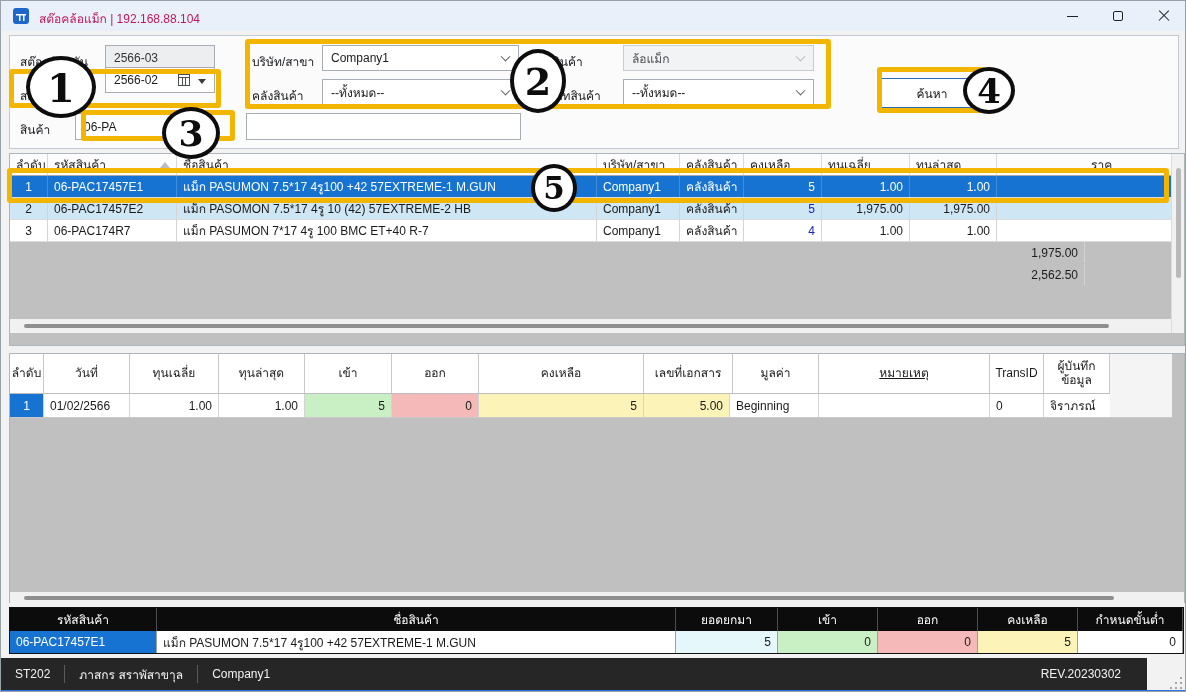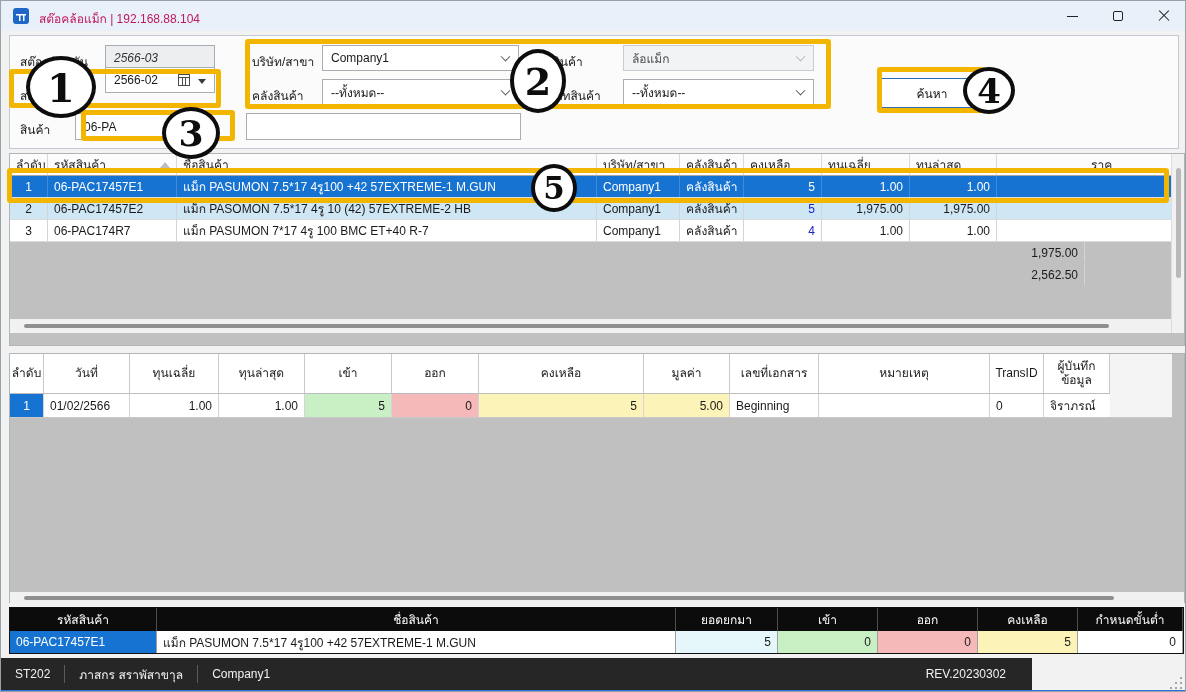--- a/index.html
+++ b/index.html
@@ -57,36 +57,36 @@
   .mg-scroll { top:165px; height:14px; }
   .vscroll { position:absolute; right:0; top:0; width:13px; height:179px; background:#f1f1f1; border-left:1px solid #dcdcdc; }
   .vthumb { position:absolute; left:4px; top:14px; width:5px; height:110px; background:#b9b9b9; border-radius:3px; }
 
   
   .detail-grid { position:absolute; left:8px; top:352px; width:1176px; height:250px; background:#c0c0c0; border:1px solid #b0b5bb; }
   .dg-head { position:absolute; left:0; top:0; width:1100px; height:40px; display:flex; background:#fff; border-bottom:1px solid #bdbdbd; }
   .dg-head .cell { justify-content:center; text-align:center; white-space:normal; line-height:1.15; border-right:1px solid #c9c9c9; }
   .dg-row { position:absolute; left:0; top:40px; width:1100px; height:24px; display:flex; background:#fff; border-bottom:1px solid #c9c9c9; }
   .d-c0{width:34px;} .d-c1{width:86px;} .d-c2{width:89px;} .d-c3{width:86px;} .d-c4{width:87px;} .d-c5{width:87px;}
-  .d-c6{width:165px;} .d-c7{width:86px;} .d-c8{width:89px;} .d-c9{width:171px;} .d-c10{width:54px;} .d-c11{width:66px; border-right:none;}
+  .d-c6{width:165px;} .d-c7{width:86px;} .d-c8{width:89px;} .d-c9{width:171px;text-decoration:underline;} .d-c10{width:54px;} .d-c11{width:66px; border-right:none;}
   .dg-fill-right { position:absolute; left:1100px; top:0; width:62px; height:64px; background:#f4f4f4; border-bottom:1px solid #c9c9c9; }
   .sel-cell { background:#1673d1; color:#fff; }
   .bg-green { background:#c9efc4; } .bg-pink { background:#f5b9b9; } .bg-yellow { background:#fbf3b8; } .bg-cyan { background:#e6f7fb; }
   .dg-scroll { top:238px; height:12px; }
 
   
   .summary-grid { position:absolute; left:8px; top:606px; width:1175px; height:47px; border:1px solid #111; background:#fff; }
   .sg-head { position:absolute; left:0; top:0; width:100%; height:23px; display:flex; background:#0c0c0c; color:#fff; }
   .sg-head .cell { justify-content:center; border-right:1px solid #4e4e4e; }
   .sg-row { position:absolute; left:0; top:23px; width:100%; height:22px; display:flex; background:#fff; }
   .sg-row .cell { border-right:1px solid #9f9f9f; }
   .s-c0{width:147px;} .s-c1{width:519px;} .s-c2{width:102px;} .s-c3{width:100px;} .s-c4{width:100px;} .s-c5{width:100px;} .s-c6{width:105px; border-right:none;}
 
   
-  .statusbar { position:absolute; left:0; top:657px; width:1031px; height:32px; background:#262626; color:#f2f2f2; display:flex; align-items:center; }
+  .statusbar { position:absolute; left:0; top:657px; width:1146px; height:32px; background:#262626; color:#f2f2f2; display:flex; align-items:center; }
   .sb-item { padding:0 14px; white-space:nowrap; }
   .sb-div { width:1px; height:18px; background:#5a5a5a; }
   .sb-rev { position:absolute; right:26px; top:9px; }
   .accent-line { position:absolute; left:0; top:689px; width:1186px; height:3px; background:#2f6fe0; }
   .grip { position:absolute; right:3px; top:676px; width:12px; height:12px; }
   .grip i { position:absolute; width:2px; height:2px; background:#8d8d8d; border-radius:50%; }
 
   
   .ann-box { position:absolute; border:5px solid #f2b600; border-radius:3px; pointer-events:none; z-index:40; }
   .ann-circle { position:absolute; background:#fff; border:4px solid #0d0d0d; border-radius:50%; display:flex; align-items:center; justify-content:center;
@@ -106,21 +106,21 @@
     <div class="winbtn wb-max">
         <div class="glyph-max"></div>
       </div>
     <div class="winbtn wb-close">
         <div class="glyph-close"></div>
       </div>
   </div>
 
   <div class="form-panel">
     <div class="flabel" style="left:10px; top:16px;">สต๊อคปัจจุบัน</div>
-    <div class="field readonly" style="left:95px; top:9px; width:110px; height:26px;font-style:italic;">2566-03</div>
+    <div class="field readonly" style="left:95px; top:9px; width:110px; height:26px;">2566-03</div>
 
     <div class="flabel" style="left:10px; top:50px;">สต๊อค</div>
     <div class="field" style="left:95px; top:31px; width:110px; height:26px;">
       <span>2566-02</span>
       <span class="gridicon"></span>
       <span class="downarrow"></span>
     </div>
 
     <div class="flabel" style="left:10px; top:84px;">สินค้า</div>
     <div class="field" style="left:65px; top:77px; width:124px; height:27px;">
@@ -219,22 +219,22 @@
 
   <div class="detail-grid">
     <div class="dg-head">
       <div class="cell d-c0">ลำดับ</div>
       <div class="cell d-c1">วันที่</div>
       <div class="cell d-c2">ทุนเฉลี่ย</div>
       <div class="cell d-c3">ทุนล่าสุด</div>
       <div class="cell d-c4">เข้า</div>
       <div class="cell d-c5">ออก</div>
       <div class="cell d-c6">คงเหลือ</div>
+      <div class="cell d-c8">เลขที่เอกสาร</div>
       <div class="cell d-c7">มูลค่า</div>
-      <div class="cell d-c8">เลขที่เอกสาร</div>
       <div class="cell d-c9">หมายเหตุ</div>
       <div class="cell d-c10">TransID</div>
       <div class="cell d-c11">ผู้บันทึก​ข้อมูล</div>
     </div>
     <div class="dg-fill-right"></div>
     <div class="dg-row">
       <div class="cell d-c0 ctr sel-cell">1</div>
       <div class="cell d-c1">01/02/2566</div>
       <div class="cell d-c2 num">1.00</div>
       <div class="cell d-c3 num">1.00</div>

